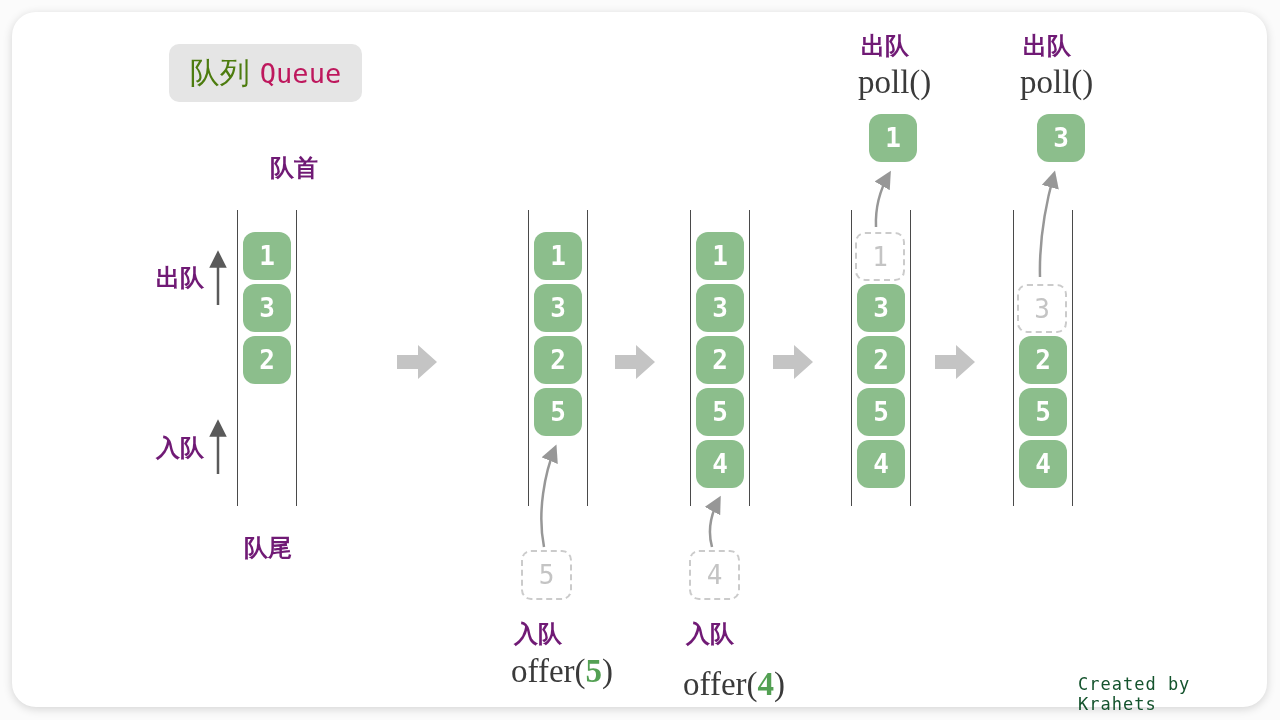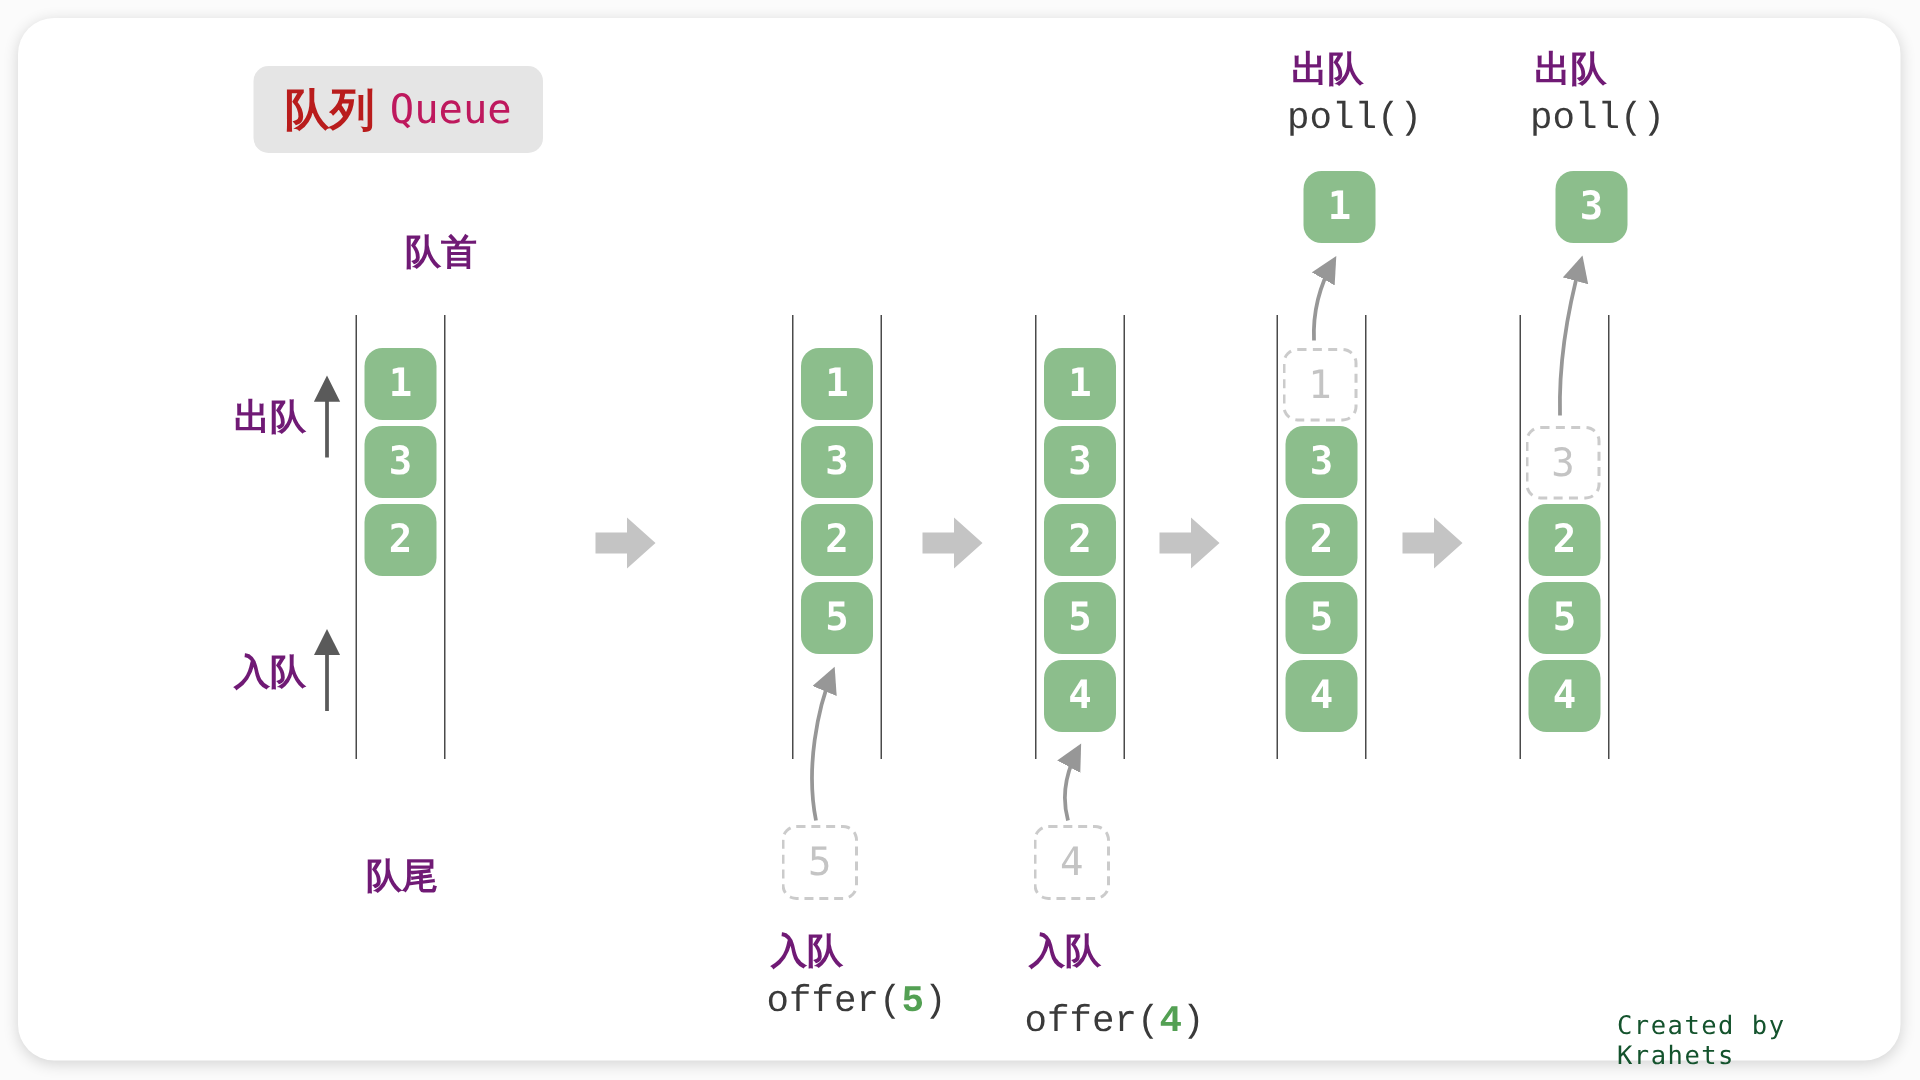--- a/index.html
+++ b/index.html
@@ -3,25 +3,25 @@
 <meta charset="utf-8">
 <style>
   html,body{margin:0;padding:0;background:#ffffff;}
   .stage{position:relative;width:1280px;height:720px;background:#fbfbfb;overflow:hidden;
          font-family:"Liberation Sans",sans-serif;}
   .card{position:absolute;left:12px;top:12px;width:1255px;height:695px;background:#ffffff;
         border-radius:24px;box-shadow:0 2px 10px rgba(0,0,0,0.16);}
   
   .badge{position:absolute;left:169px;top:44px;width:193px;height:58px;background:#e5e5e5;
          border-radius:10px;display:flex;align-items:center;justify-content:center;gap:10px;}
-  .badge .zh{font-size:30px;font-weight:700;color:#b91c1c;}
+  .badge .zh{font-size:30px;font-weight:400;color:#4d7c0f;}
   .badge .en{font-family:"DejaVu Sans Mono",monospace;font-size:27px;color:#be185d;}
   
   .cjk{position:absolute;font-size:24px;font-weight:700;color:#701a75;white-space:nowrap;}
-  .code{position:absolute;font-family:Liberation Mono, monospace;font-size:25px;color:#3a3a3a;white-space:nowrap;}
+  .code{position:absolute;font-family:Liberation Serif, serif;font-size:33px;color:#3a3a3a;white-space:nowrap;}
   .code .arg{color:#53a053;font-weight:700;}
   
   .queue{position:absolute;top:210px;width:58px;height:296px;
          border-left:1.5px solid #4a4a4a;border-right:1.5px solid #4a4a4a;}
   .qbox{position:absolute;left:5px;width:48px;height:48px;border-radius:12px;background:#8cbe8c;
         color:#ffffff;font-family:"DejaVu Sans Mono",monospace;font-size:26px;font-weight:700;
         display:flex;align-items:center;justify-content:center;}
   .ghost{position:absolute;left:3px;width:50px;height:49px;border:2px dashed #cbcbcb;border-radius:10px;
          background:#ffffff;color:#c4c4c4;font-family:"DejaVu Sans Mono",monospace;font-size:26px;
          display:flex;align-items:center;justify-content:center;box-sizing:border-box;}
@@ -42,21 +42,21 @@
 
 <div class="stage">
   <div class="card"></div>
 
   <div class="badge">
     <span class="zh">队列</span>
     <span class="en">Queue</span>
   </div>
 
   <div class="cjk" style="left:218px;top:152px;width:100px;text-align:right;">队首</div>
-  <div class="cjk" style="left:218px;top:532px;width:100px;text-align:center;margin-top:36px;">队尾</div>
+  <div class="cjk" style="left:218px;top:532px;width:100px;text-align:center;">队尾</div>
 
   <div class="cjk" style="left:156px;top:262px;">出队</div>
   <div class="cjk" style="left:156px;top:432px;">入队</div>
 
   <div class="queue" style="left:237px;">
     <div class="qbox p0">1</div>
     <div class="qbox p1">3</div>
     <div class="qbox p2">2</div>
   </div>
 

